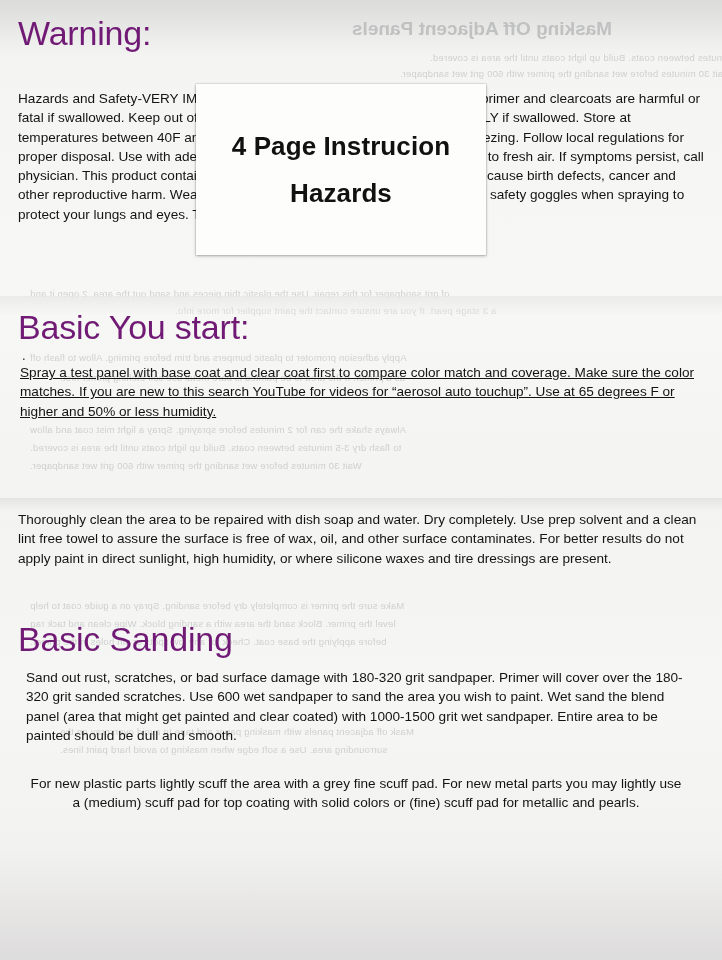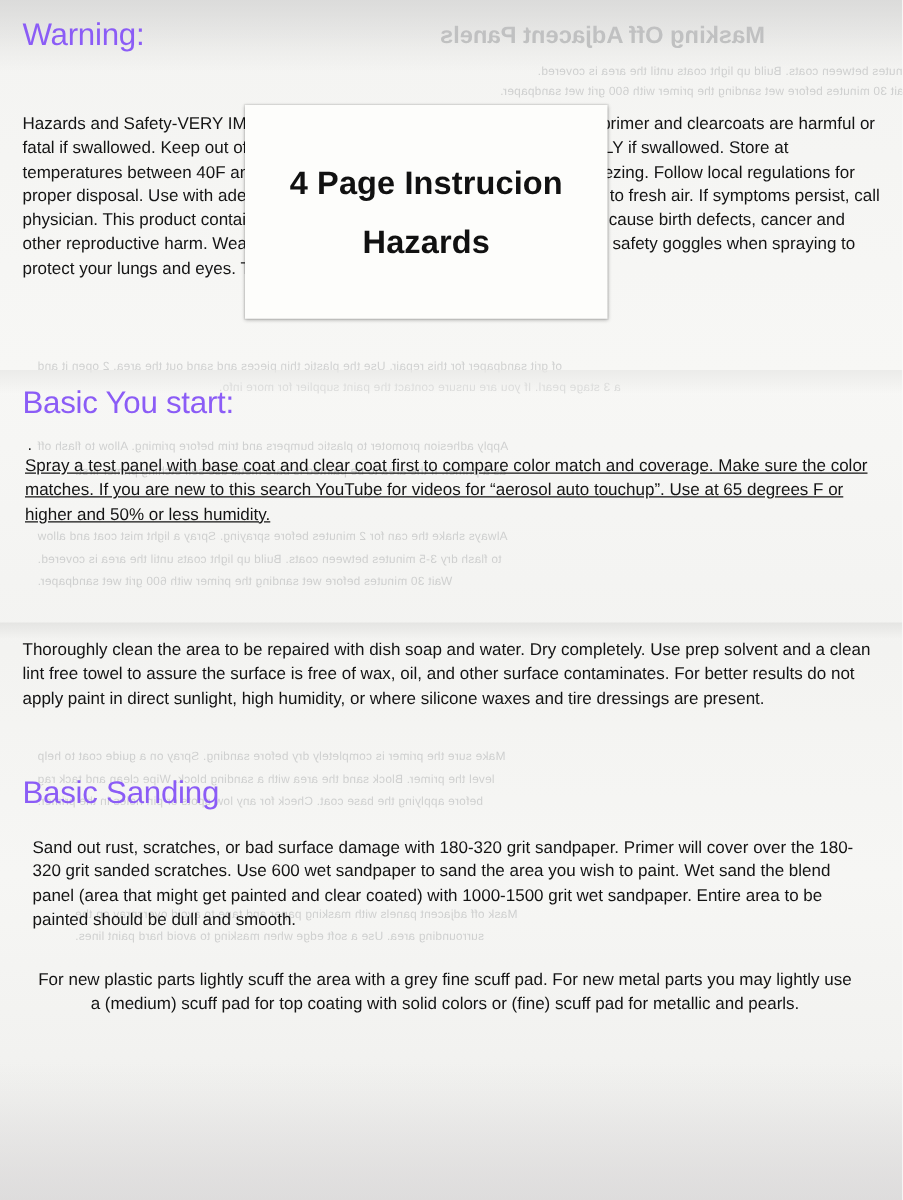--- a/index.html
+++ b/index.html
@@ -69,22 +69,22 @@
     background: linear-gradient(to bottom, rgba(255,255,255,0), rgba(214,213,213,0.65));
   }
   .content {
     position: absolute;
     inset: 0;
     padding: 0;
   }
   h1.sec {
     margin: 0;
     font-weight: 400;
-    color: #8b5cf6;
-    font-size: 25px;
+    color: #701a75;
+    font-size: 34px;
     letter-spacing: -0.2px;
   }
   p.body {
     margin: 0;
     color: #141414;
     font-size: 13.6px;
     line-height: 1.42;
   }
   .blk { position: absolute; }
   

